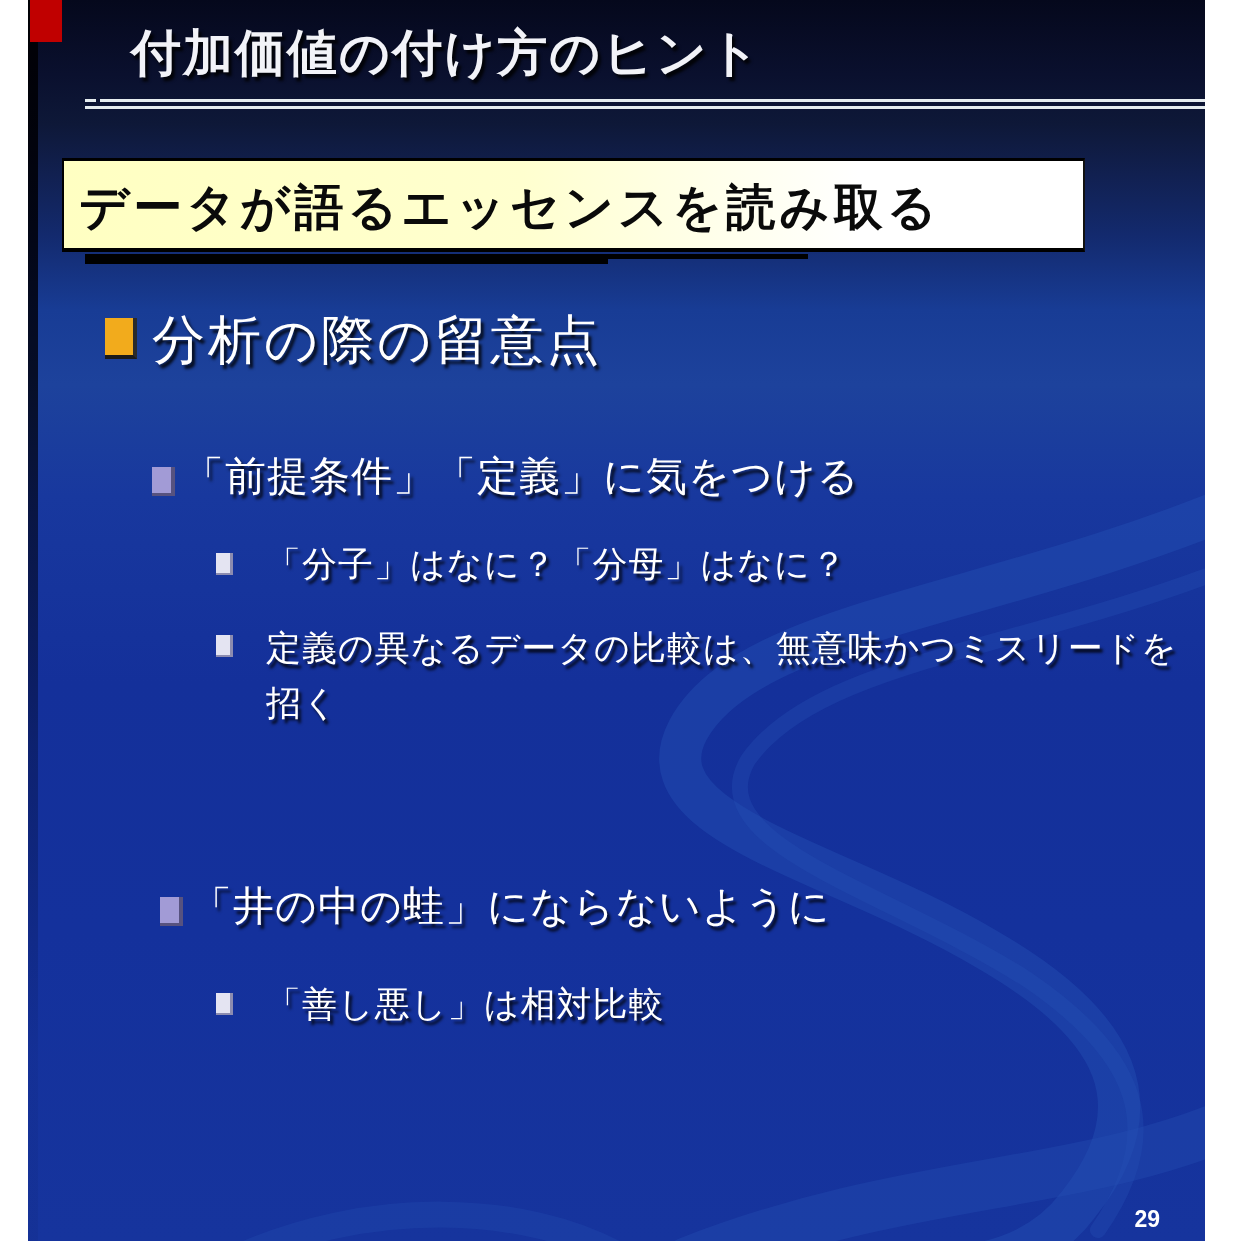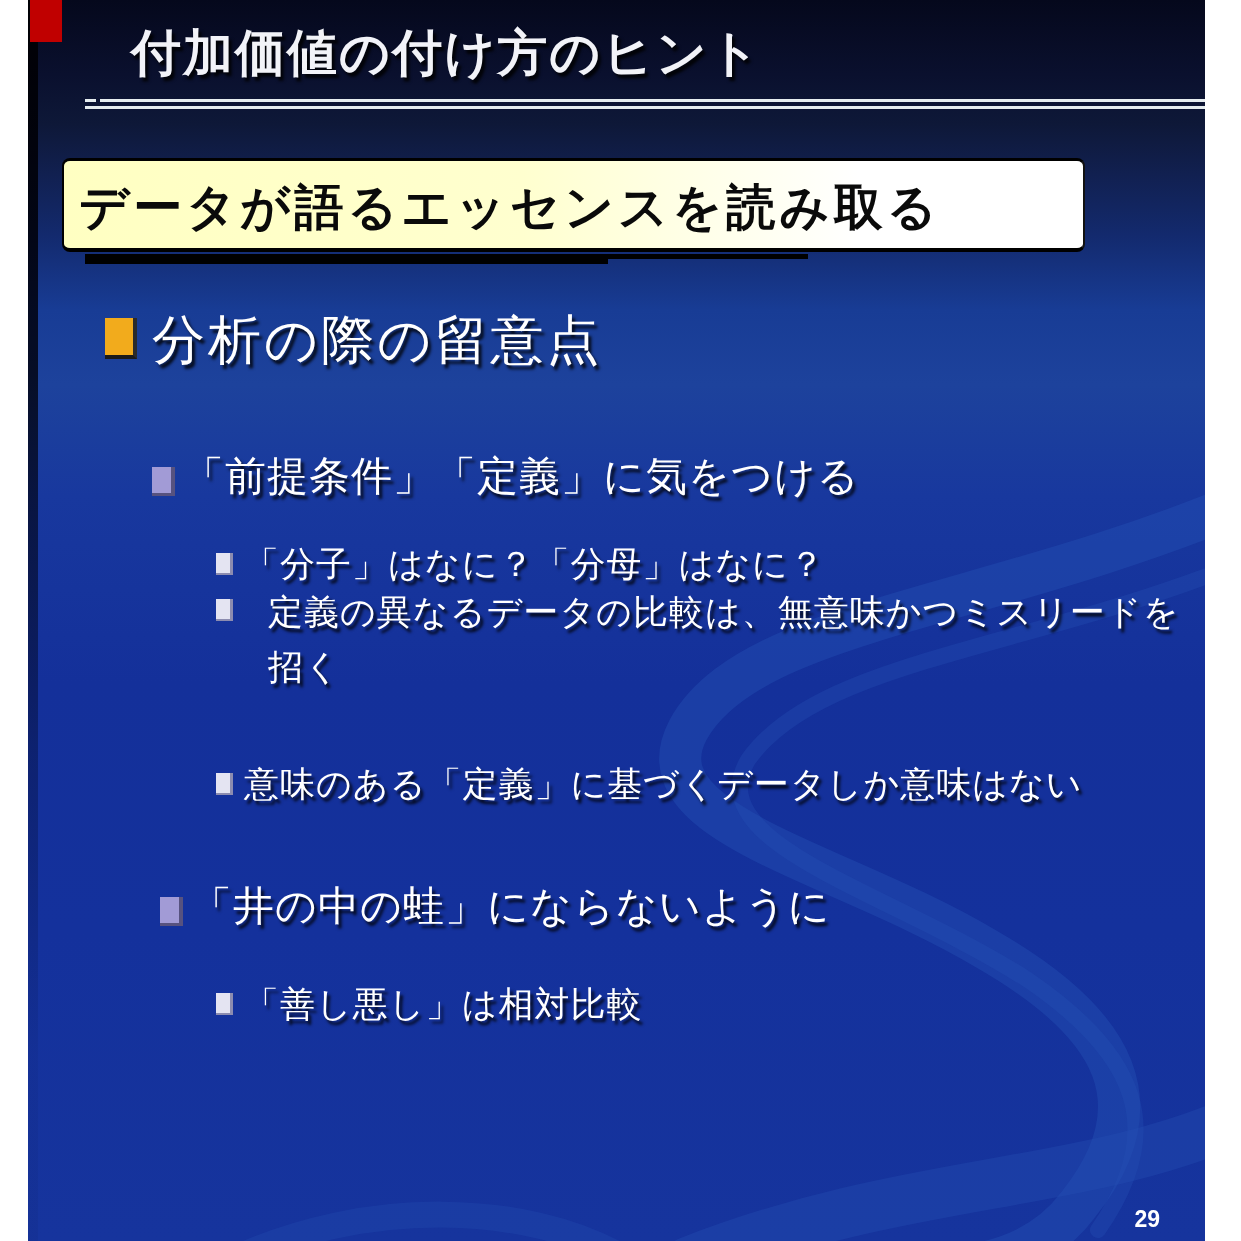--- a/index.html
+++ b/index.html
@@ -25,21 +25,20 @@
   }
   .rule{position:absolute;background:#e6edf0;height:3px;}
   .rule-tick{left:57px;top:99px;width:11px;}
   .rule-top{left:72px;top:99px;width:1105px;}
   .rule-bottom{left:57px;top:106px;width:1120px;}
   .banner{
     position:absolute;left:34px;top:158px;width:1023px;height:94px;
     background:linear-gradient(90deg,#ffffc2 0%,#ffffcf 45%,#ffffff 78%);
     border-top:3px solid #000;border-left:2px solid #000;border-right:2px solid #111;border-bottom:4px solid #000;
     box-sizing:border-box;
-    border-radius:8px;
   }
   .banner-text{
     position:absolute;left:15px;top:0;height:87px;line-height:92px;
     font-size:49px;font-weight:bold;color:#0a0a0a;letter-spacing:4px;white-space:nowrap;
   }
   .banner-shadow-bar{position:absolute;left:57px;top:254px;width:523px;height:10px;background:#000;}
   .banner-shadow-bar2{position:absolute;left:580px;top:254px;width:200px;height:5px;background:#000;}
 
   .row{position:absolute;display:flex;align-items:flex-start;}
   .btxt{color:#ffffff;font-weight:normal;text-shadow:3px 4px 3px rgba(0,0,0,0.85);line-height:1.5;}
@@ -52,23 +51,23 @@
   .row-heading .sq{margin-top:18px;margin-right:15px;}
   .row-heading .btxt{font-size:53px;letter-spacing:3px;white-space:nowrap;}
 
   .row-l2a{left:124px;top:446px;}
   .row-l2b{left:124px;top:876px;padding-left:8px;}
   .row-l2a .sq,.row-l2b .sq{margin-top:21px;margin-right:8px;}
   .row-l2a .btxt,.row-l2b .btxt{font-size:41px;letter-spacing:1px;white-space:nowrap;}
 
   .row-l3{left:188px;}
   .row-l3 .sq{margin-top:15px;margin-right:11px;}
-  .row-l3 .btxt{font-size:35px;letter-spacing:1px;white-space:nowrap;}
+  .row-l3 .btxt{font-size:35px;letter-spacing:1px;white-space:nowrap;margin-left:22px;}
   .row-l3a{top:538px;}
-  .row-l3b{top:584px;gap:24px;}
+  .row-l3b{top:620px;}
   .row-l3b .btxt{white-space:normal;width:925px;line-height:1.58;}
   .row-l3c{top:758px;}
   .row-l3d{top:978px;}
 
   .swoosh{position:absolute;left:0;top:0;width:100%;height:100%;pointer-events:none;}
   .page-number{
     position:absolute;right:45px;bottom:8px;color:#ffffff;font-size:23px;font-weight:bold;
   }
 </style>
 </head>
@@ -111,24 +110,20 @@
     </div>
 
     <div class="row row-l3 row-l3a">
       <div class="sq sq-lav"></div>
       <div class="btxt">「分子」はなに？「分母」はなに？</div>
     </div>
     <div class="row row-l3 row-l3b">
       <div class="sq sq-lav"></div>
       <div class="btxt">定義の異なるデータの比較は、無意味かつミスリードを招く</div>
     </div>
-    <div class="row row-l3 row-l3c">
-      <div class="sq sq-lav"></div>
-      <div class="btxt">意味のある「定義」に基づくデータしか意味はない</div>
-    </div>
 
     <div class="row row-l2b">
       <div class="sq sq-purple"></div>
       <div class="btxt">「井の中の蛙」にならないように</div>
     </div>
 
     <div class="row row-l3 row-l3d">
       <div class="sq sq-lav"></div>
       <div class="btxt">「善し悪し」は相対比較</div>
     </div>

